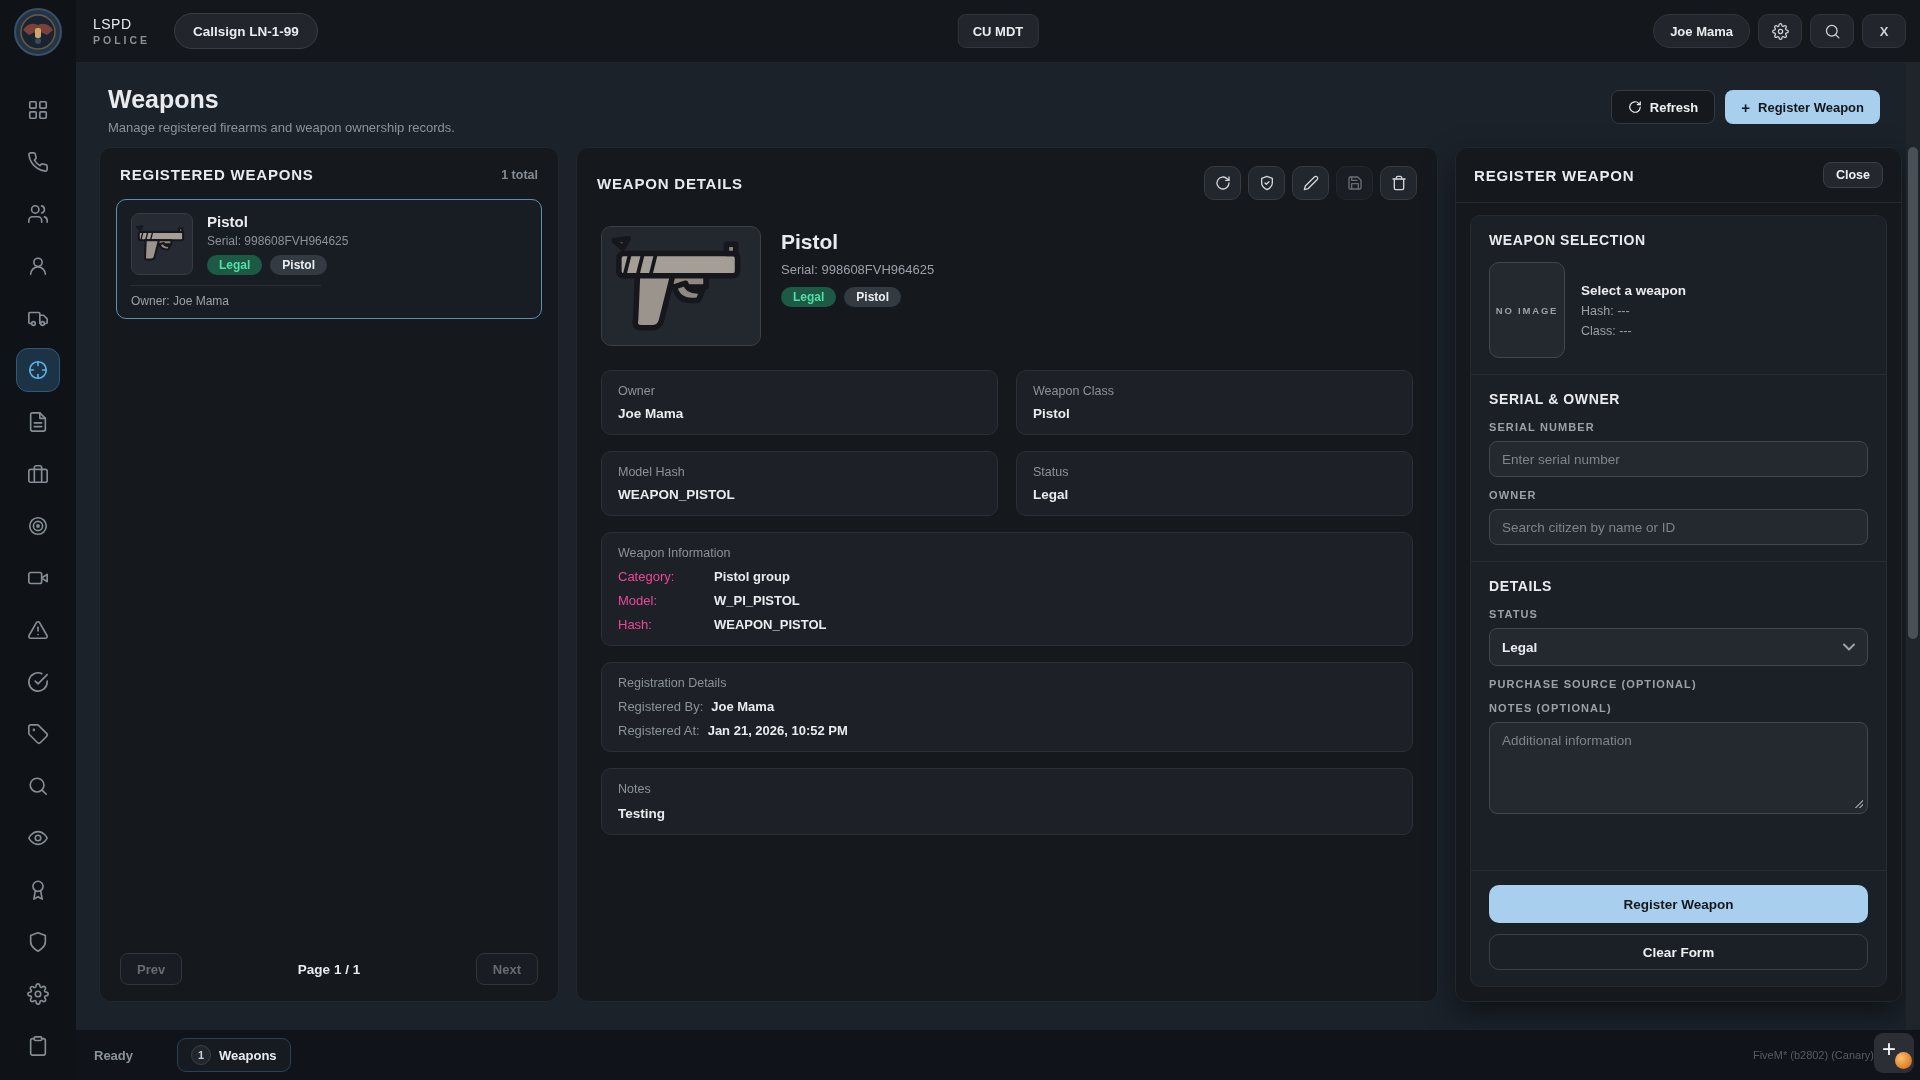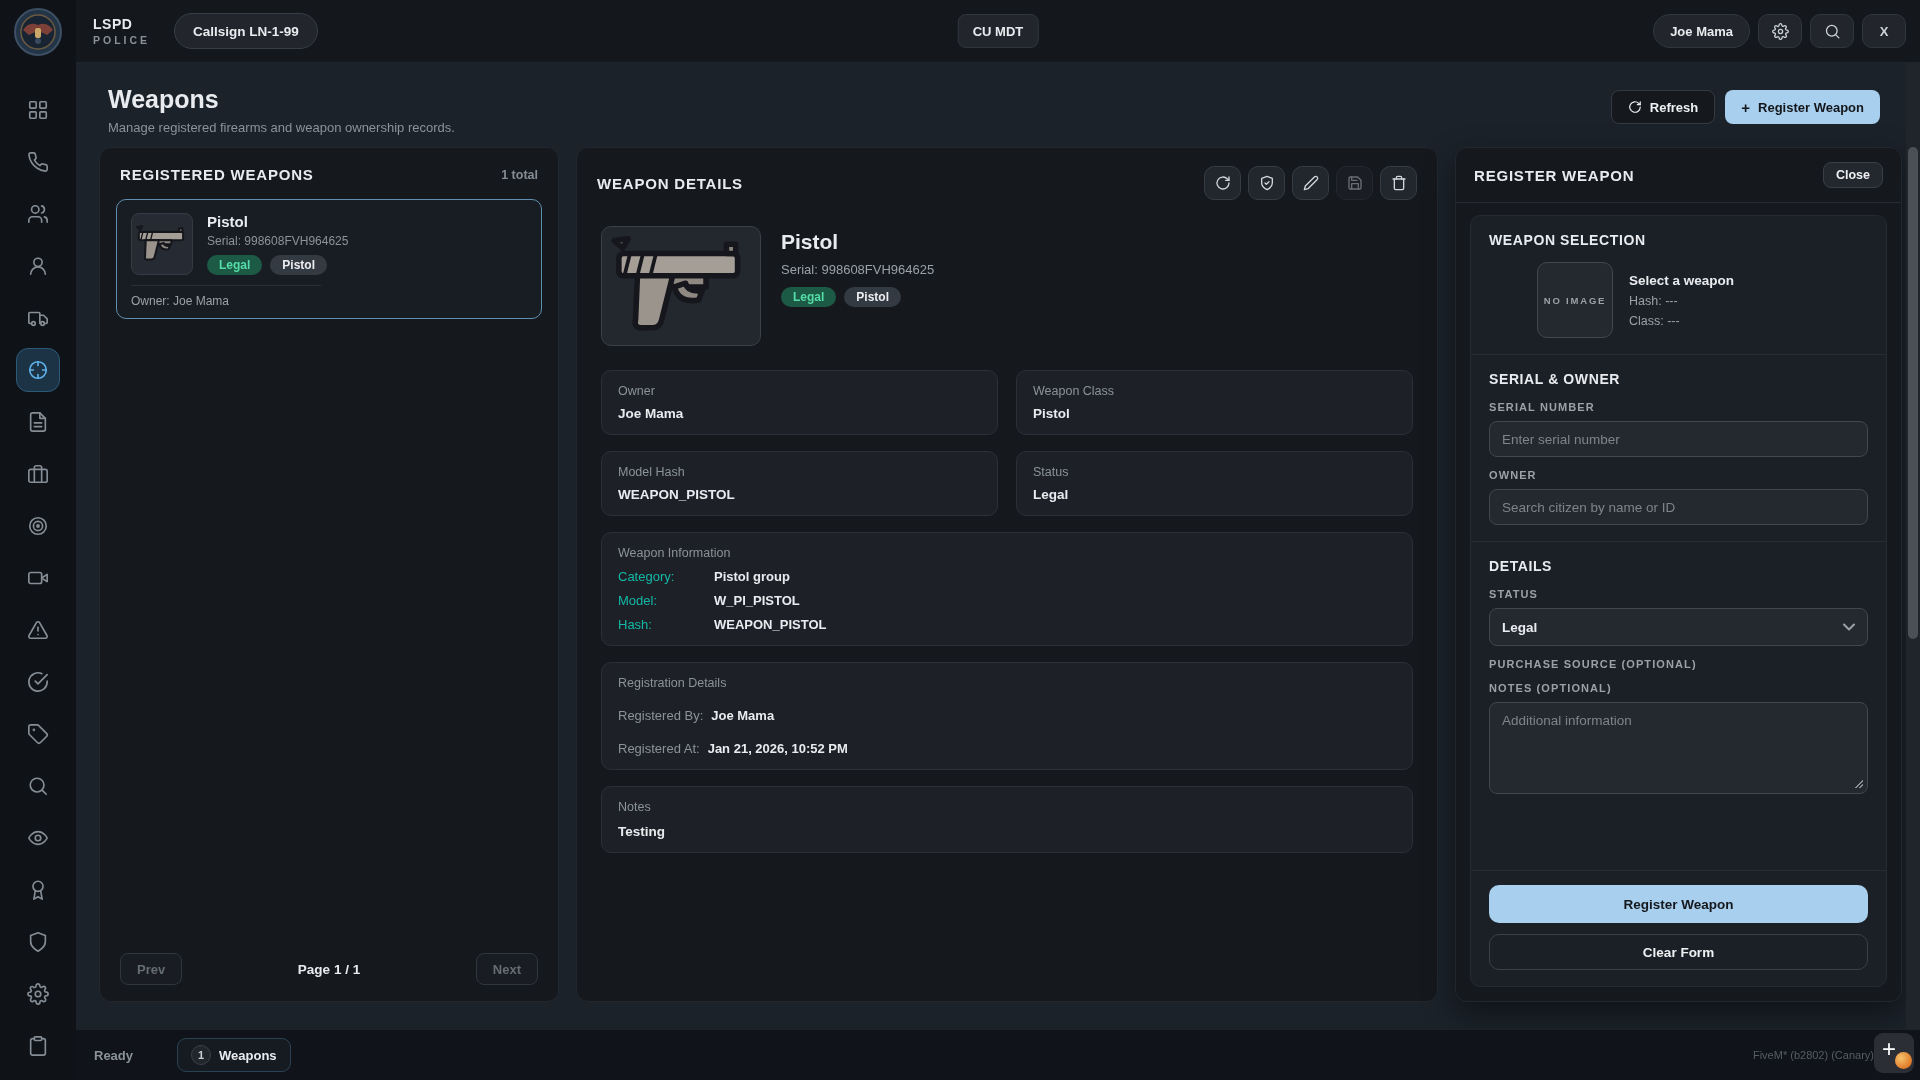--- a/index.html
+++ b/index.html
@@ -4,21 +4,21 @@
 <style>
   * { margin:0; padding:0; box-sizing:border-box; }
   html,body { width:1920px; height:1080px; background:#0f1318; overflow:hidden;
     font-family:"Liberation Sans","DejaVu Sans",sans-serif; color:#e9ebee; }
 
   
   .topbar { position:absolute; left:76px; top:0; width:1844px; height:63px;
     background:#14171c; border-bottom:1px solid #1f242b; display:flex; align-items:center;
     padding:0 14px 0 17px; z-index:20; }
   .brand { display:flex; flex-direction:column; justify-content:center; margin-right:24px; }
-  .brand-title { font-size:14px; font-weight:700; letter-spacing:.5px; }
+  .brand-title { font-size:14px; font-weight:400; letter-spacing:.5px; }
   .brand-sub { font-size:10.5px; font-weight:700; letter-spacing:3px; color:#8b9199; margin-top:2px; }
   .pill { background:#22262c; border:1px solid #383e45; border-radius:18px; height:36px;
     display:flex; align-items:center; padding:0 18px; font-size:13.5px; font-weight:700; }
   .center-badge { position:absolute; left:50%; transform:translateX(-50%);
     background:#22262c; border:1px solid #30363d; border-radius:8px; height:34px;
     display:flex; align-items:center; padding:0 14px; font-size:13px; font-weight:700; }
   .topbar-right { margin-left:auto; display:flex; align-items:center; gap:8px; }
   .icon-sq { width:44px; height:34px; background:#22262c; border:1px solid #30363d;
     border-radius:10px; display:flex; align-items:center; justify-content:center;
     color:#ced3d8; font-size:13px; font-weight:800; cursor:pointer; }
@@ -87,23 +87,23 @@
     display:flex; align-items:center; justify-content:center; flex:none; }
   .d-name { font-size:21px; font-weight:800; margin-top:4px; }
   .d-serial { font-size:13px; color:#9aa1a9; margin-top:8px; }
   .fields-grid { display:grid; grid-template-columns:1fr 1fr; gap:16px 18px; margin-top:24px; }
   .field-card { background:#1d2127; border:1px solid #2b3038; border-radius:10px; padding:13px 16px; }
   .f-label { font-size:12.5px; color:#8b929a; }
   .f-value { font-size:13.5px; font-weight:700; margin-top:8px; }
   .block-card { background:#1d2127; border:1px solid #2b3038; border-radius:10px; padding:13px 16px; margin-top:16px; }
   .b-title { font-size:12.5px; color:#8b929a; }
   .b-row { display:flex; margin-top:9px; font-size:13px; }
-  .b-row .lab { width:96px; color:#14b8a6; flex:none; }
+  .b-row .lab { width:96px; color:#ec4899; flex:none; }
   .b-row .val { font-weight:700; }
-  .b-row-inline { display:flex; gap:8px; margin-top:18px; font-size:13px; }
+  .b-row-inline { display:flex; gap:8px; margin-top:9px; font-size:13px; }
   .b-row-inline .lab { color:#8b929a; }
   .b-row-inline .val { font-weight:700; }
 
   
   .register-panel { left:1379px; top:84px; width:447px; height:855px;
     box-shadow:0 12px 32px rgba(0,0,0,.45); display:flex; flex-direction:column; }
   .reg-head { display:flex; align-items:center; justify-content:space-between;
     padding:14px 18px; border-bottom:1px solid #262b31; }
   .close-btn { background:#23272e; border:1px solid #3a3f46; border-radius:8px; padding:5px 12px;
     font-size:12.5px; font-weight:700; color:#eef0f2; cursor:pointer; }
@@ -112,23 +112,23 @@
   .reg-section { padding:16px 18px; }
   .reg-section + .reg-section { border-top:1px solid #272c33; }
   .sec-title { font-size:14px; font-weight:800; letter-spacing:.6px; margin-bottom:14px; }
   .inp-label { font-size:11px; font-weight:700; letter-spacing:1.1px; color:#9aa1a9; margin:12px 0 8px; }
   .inp-label:first-of-type { margin-top:0; }
   .text-input { width:100%; height:36px; background:#242930; border:1px solid #41474f; border-radius:8px;
     color:#e8eaee; font-size:13.5px; padding:0 12px; outline:none;
     font-family:"Liberation Sans","DejaVu Sans",sans-serif; }
   .text-input::placeholder, textarea::placeholder { color:#7d848c; }
   .sel-row { display:flex; gap:16px; margin-top:14px; align-items:center; }
-  .no-image { width:76px; height:76px; background:#242930; border:1px solid #41474f; border-radius:10px;
+  .no-image { width:76px; height:96px; background:#242930; border:1px solid #41474f; border-radius:10px;
     display:flex; align-items:center; justify-content:center; font-size:9.5px; font-weight:700;
-    letter-spacing:1.8px; color:#9aa1a9; flex:none;margin-left:48px; }
+    letter-spacing:1.8px; color:#9aa1a9; flex:none; }
   .sel-name { font-size:13.5px; font-weight:800; }
   .sel-meta { font-size:12.5px; color:#9aa1a9; margin-top:6px; }
   .select-box { position:relative; width:100%; height:38px; background:#242930; border:1px solid #41474f;
     border-radius:8px; display:flex; align-items:center; padding:0 12px; font-size:13.5px; font-weight:700;
     cursor:pointer; }
   .select-box .chev { position:absolute; right:12px; color:#9aa2ab; }
   .ta-wrap { position:relative; }
   textarea.text-area { width:100%; height:92px; background:#242930; border:1px solid #41474f;
     border-radius:8px; color:#22c55e; font-size:13.5px; padding:10px 12px; resize:none; outline:none;
     font-family:"Liberation Sans","DejaVu Sans",sans-serif; display:block; }

